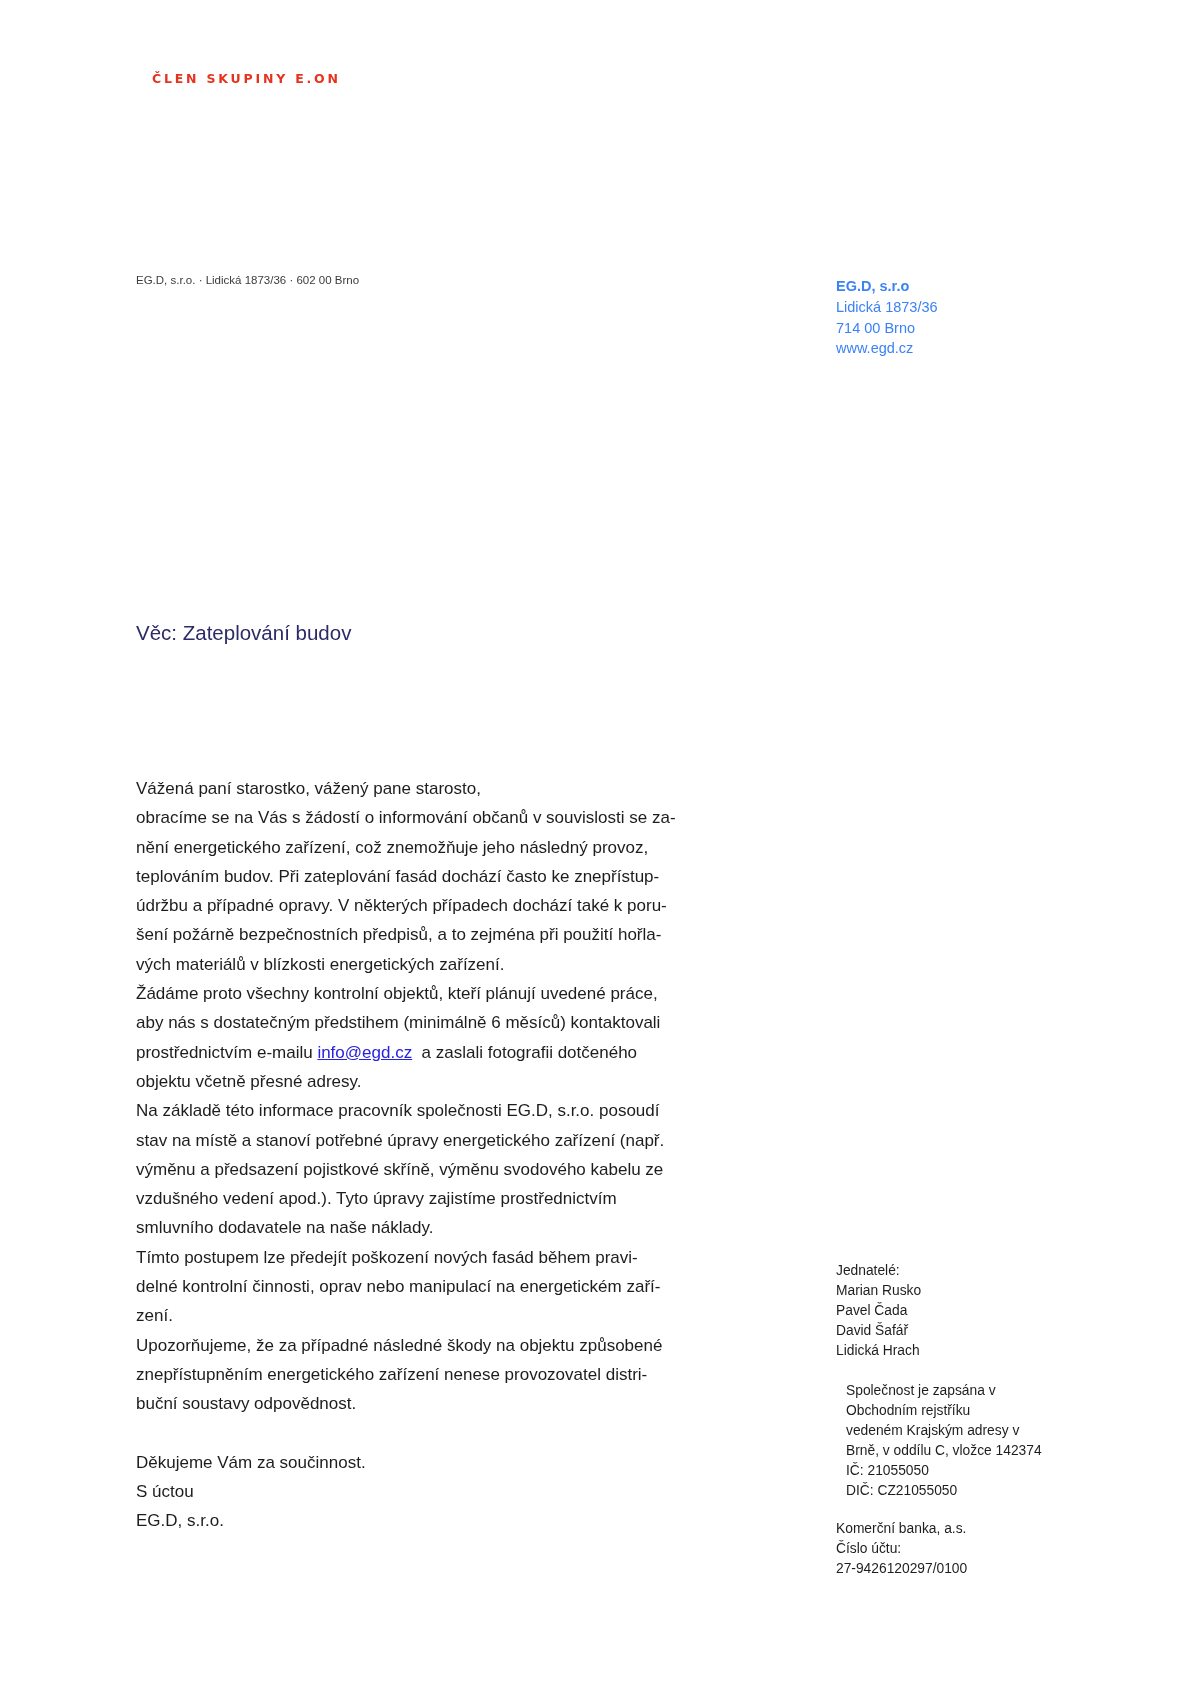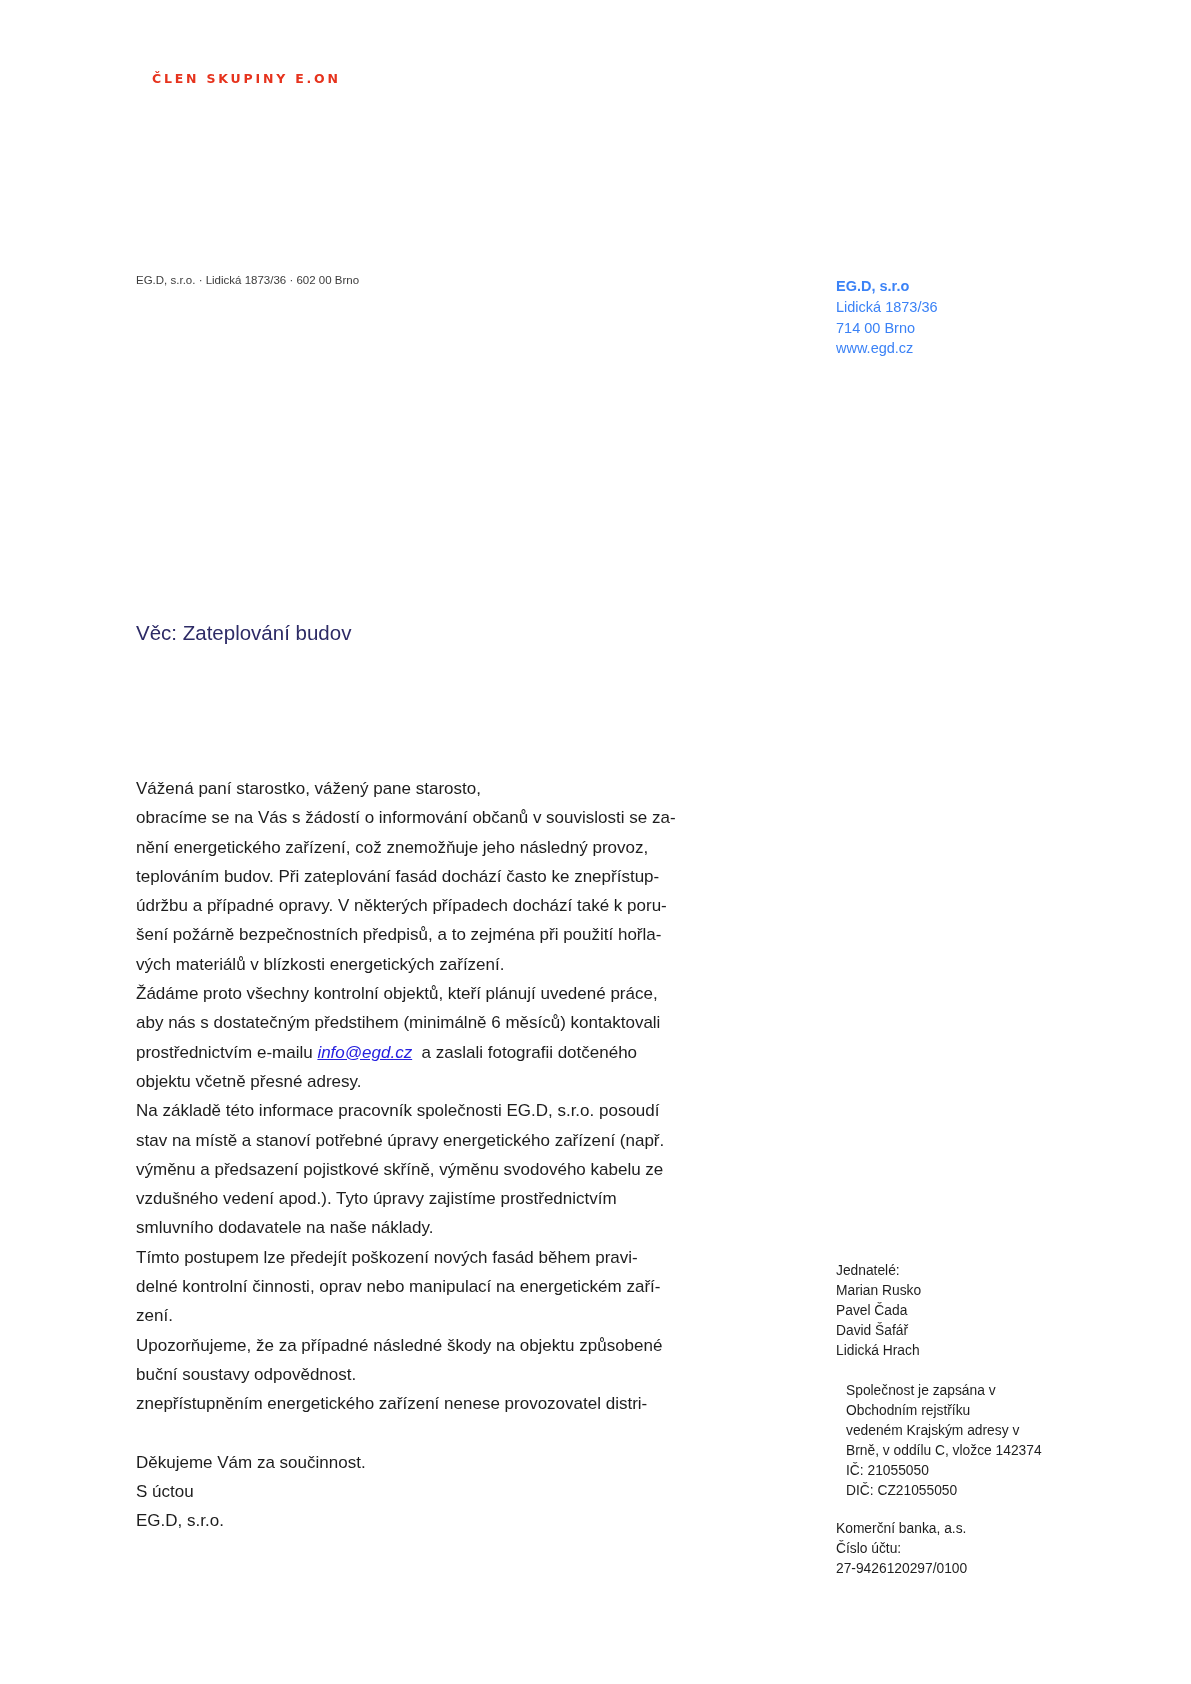--- a/index.html
+++ b/index.html
@@ -70,21 +70,20 @@
     position: absolute; left: 136px; top: 752px;
     font-size: 17px;
     line-height: 29.3px;
     color: #1d1d1d;
     margin-top: 22px;
   }
   .letter-body div { white-space: pre; }
   a.email-link {
     color: var(--link-blue, #2620df);
     text-decoration: underline;
-    font-style: italic;
   }
 
   
   .side-block {
     position: absolute; left: 836px;
     font-size: 13.8px;
     line-height: 20px;
     color: #1e1e1e;
   }
   .side-block div { white-space: pre; }
@@ -124,22 +123,22 @@
     <div>objektu včetně přesné adresy.</div>
     <div>Na základě této informace pracovník společnosti EG.D, s.r.o. posoudí</div>
     <div>stav na místě a stanoví potřebné úpravy energetického zařízení (např.</div>
     <div>výměnu a předsazení pojistkové skříně, výměnu svodového kabelu ze</div>
     <div>vzdušného vedení apod.). Tyto úpravy zajistíme prostřednictvím</div>
     <div>smluvního dodavatele na naše náklady.</div>
     <div>Tímto postupem lze předejít poškození nových fasád během pravi-</div>
     <div>delné kontrolní činnosti, oprav nebo manipulací na energetickém zaří-</div>
     <div>zení.</div>
     <div>Upozorňujeme, že za případné následné škody na objektu způsobené</div>
+    <div>znepřístupněním energetického zařízení nenese provozovatel distri-</div>
     <div>buční soustavy odpovědnost.</div>
-    <div>znepřístupněním energetického zařízení nenese provozovatel distri-</div>
     <div>&nbsp;</div>
     <div>Děkujeme Vám za součinnost.</div>
     <div>S úctou</div>
     <div>EG.D, s.r.o.</div>
   </div>
 
 <div class="side-block side-managers">
   <div>Jednatelé:</div>
   <div><div>Marian Rusko</div><div>Pavel Čada</div><div>David Šafář</div><div>Lidická Hrach</div></div>
 </div>

